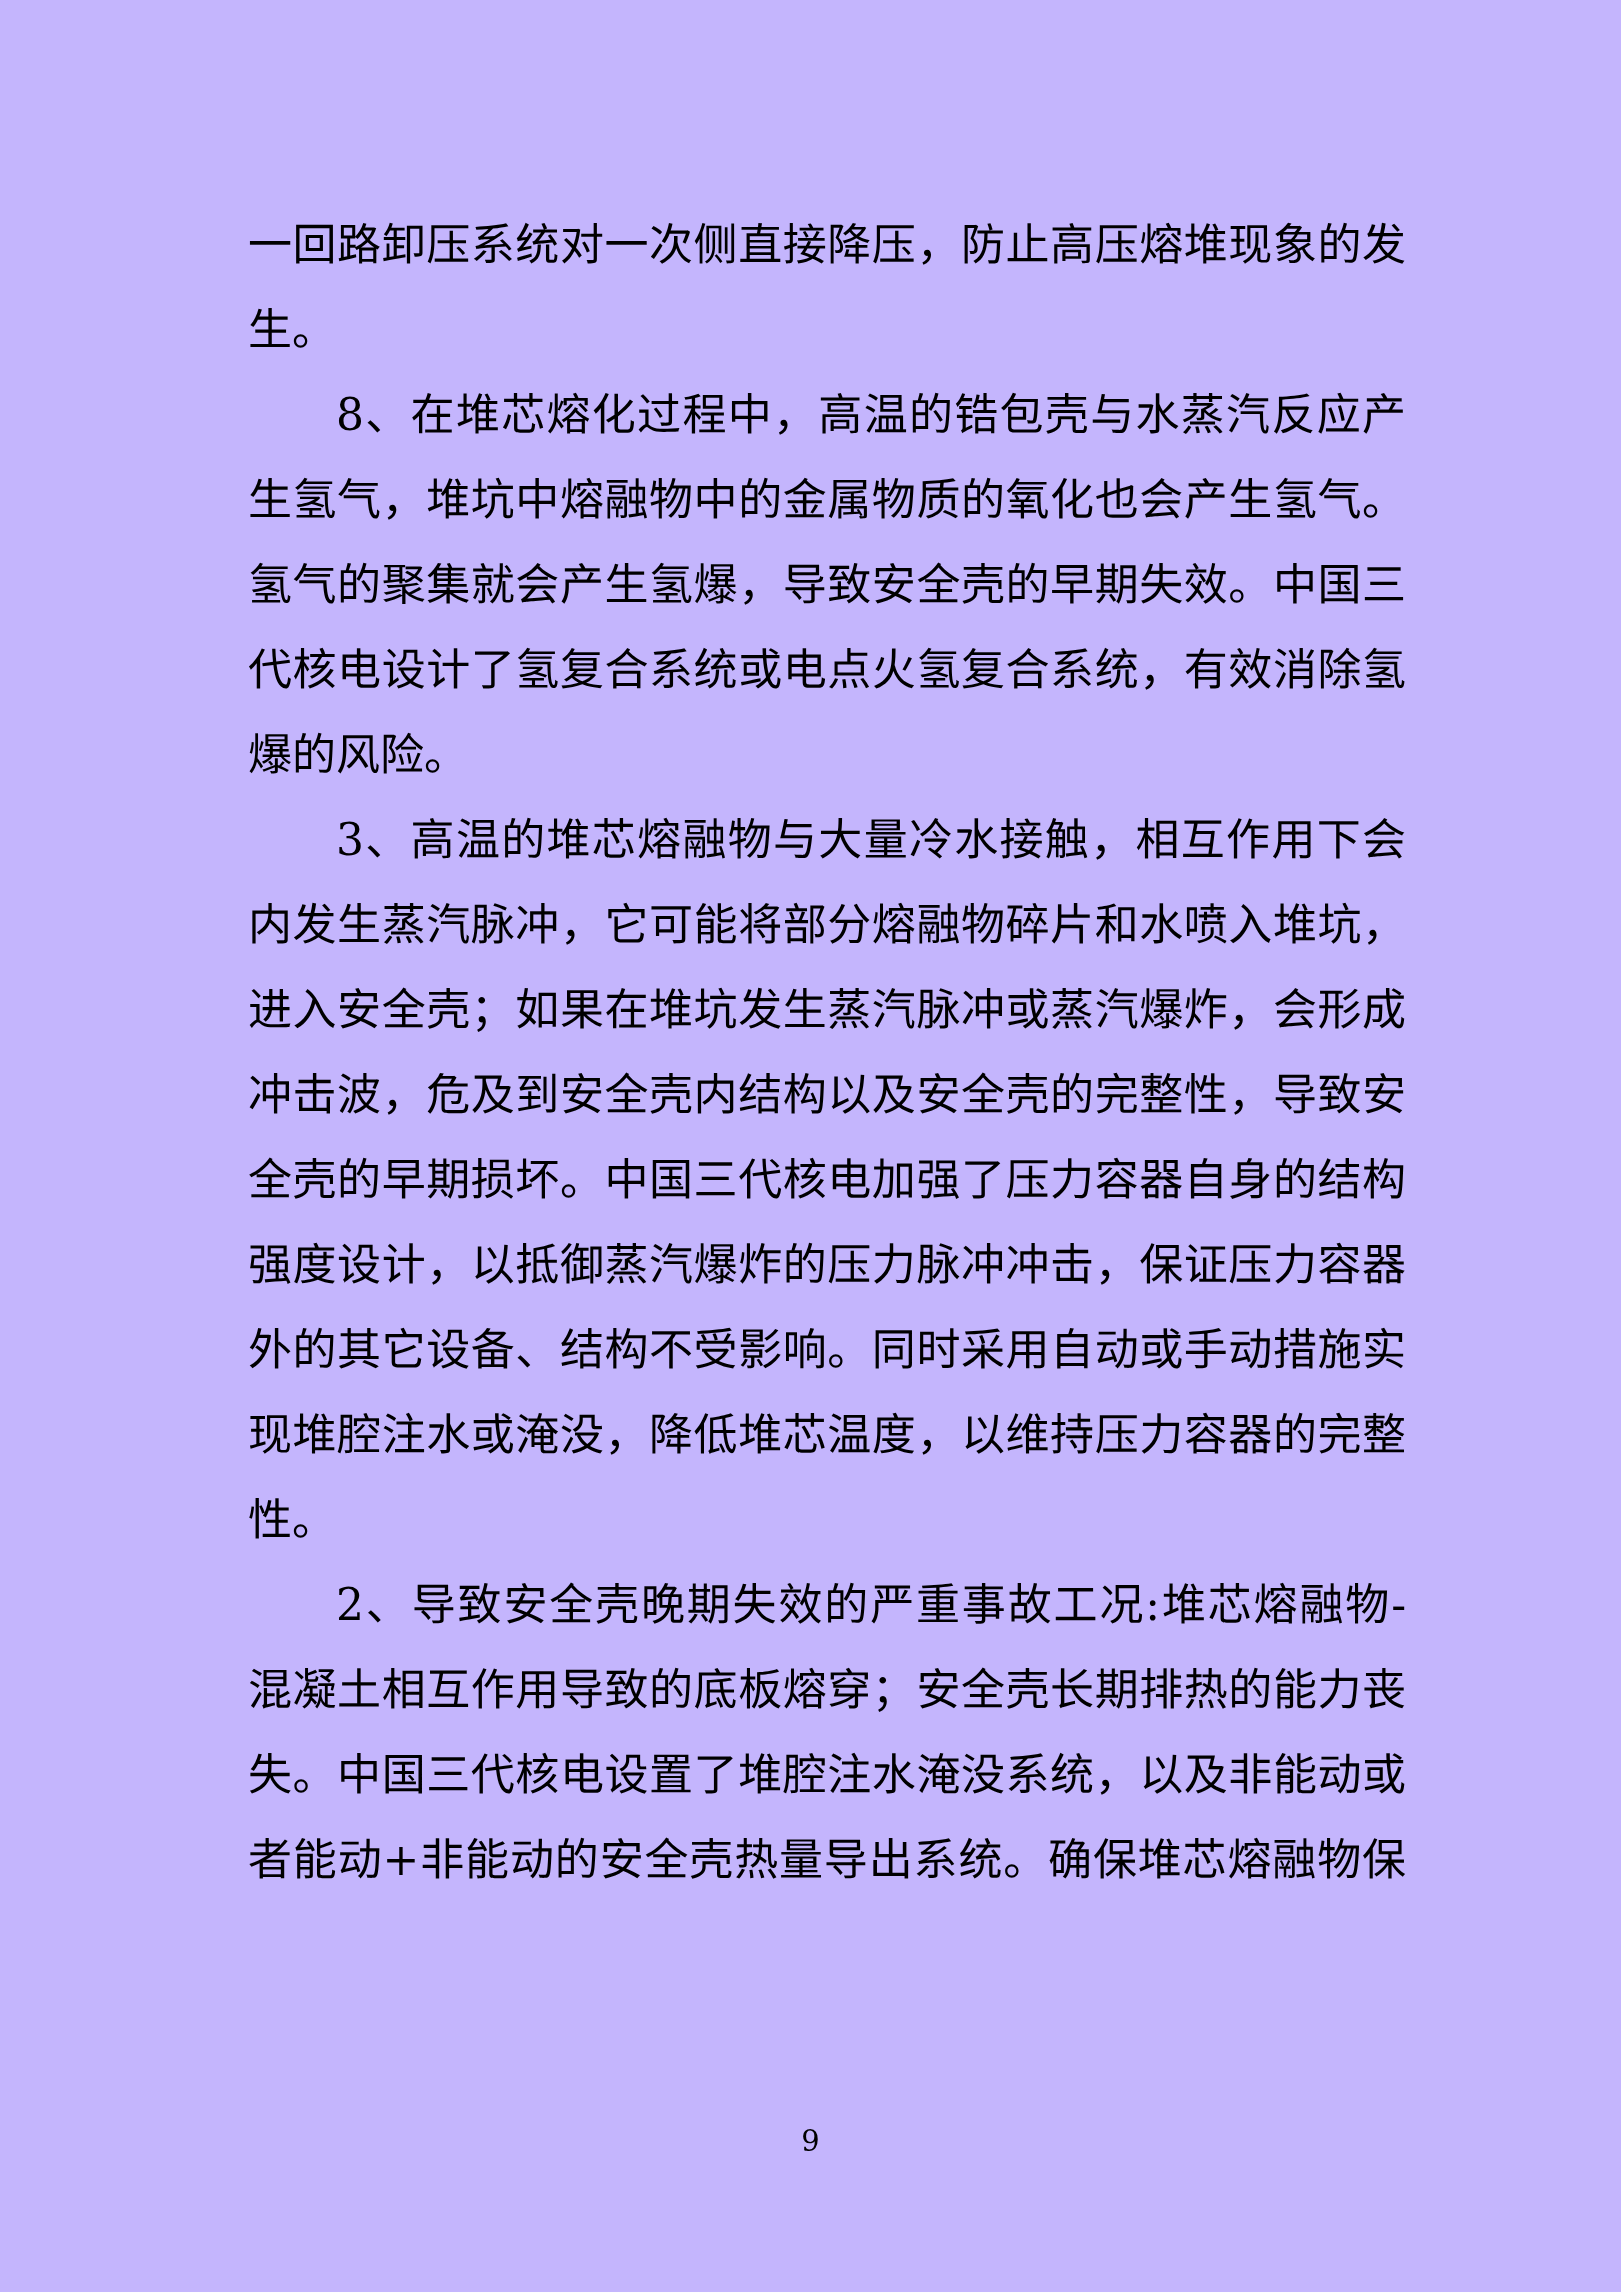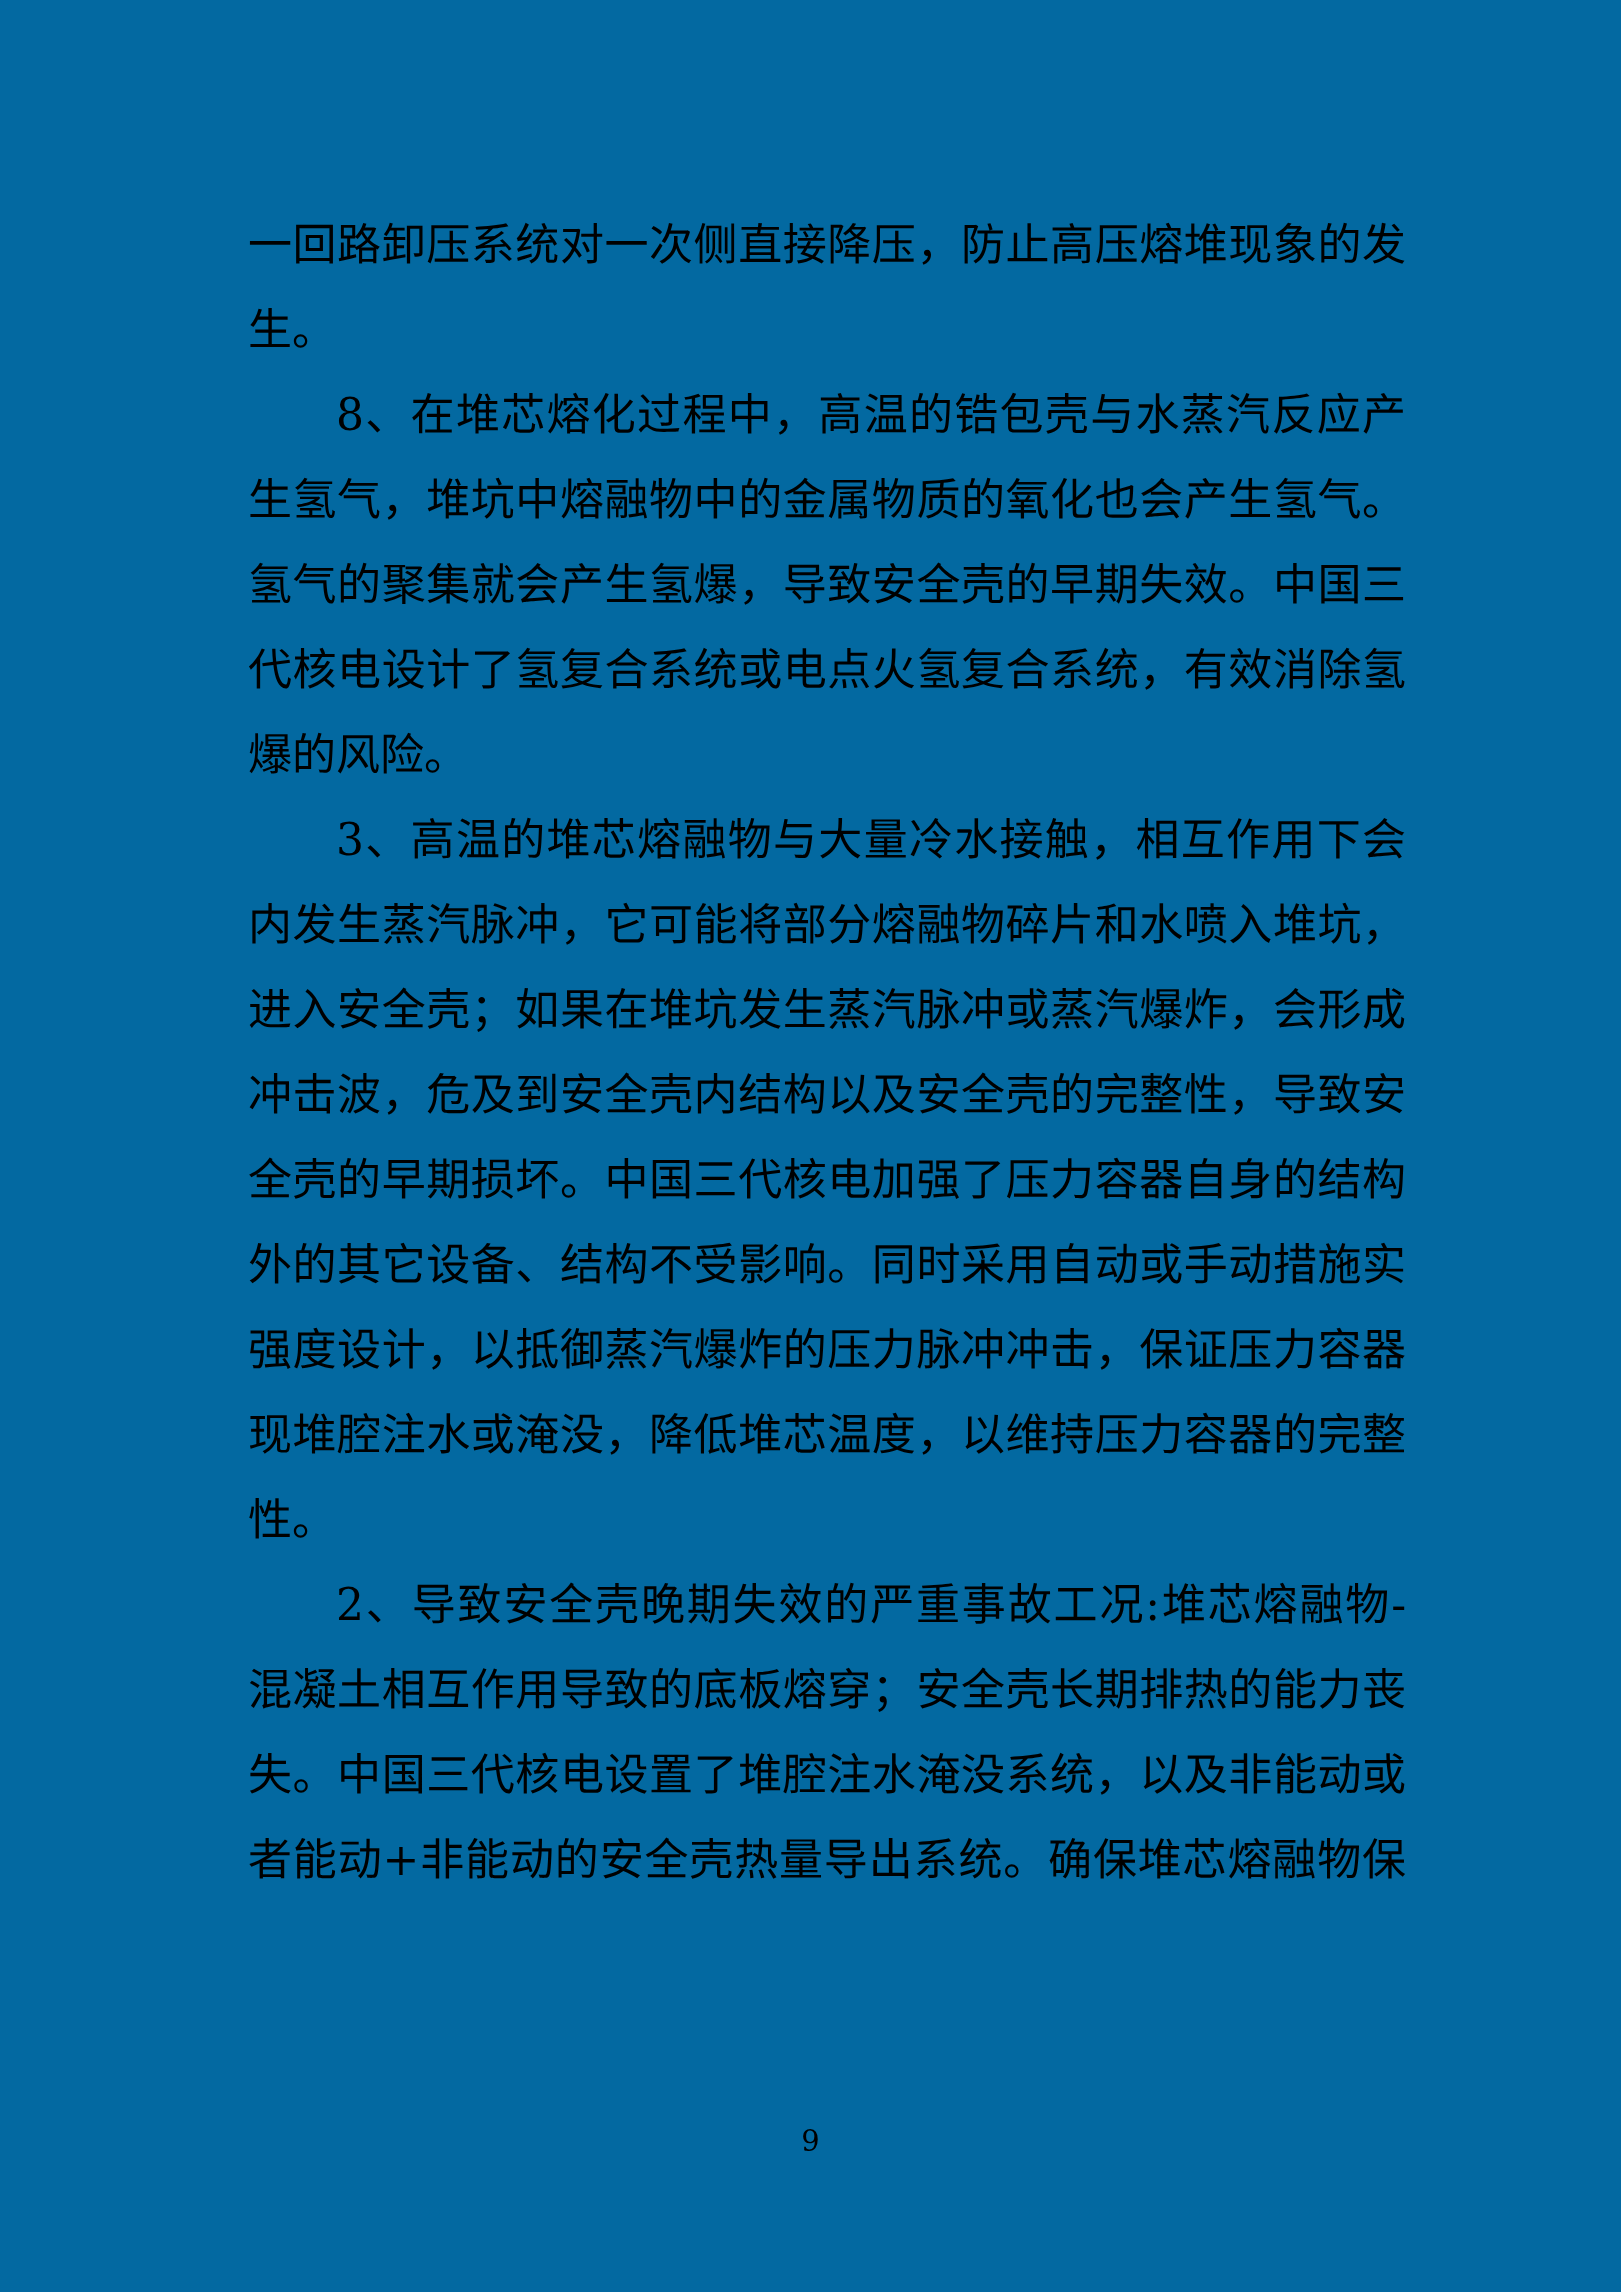--- a/index.html
+++ b/index.html
@@ -4,21 +4,21 @@
 <style>
   html, body {
     margin: 0;
     padding: 0;
     background: #ffffff;
   }
   .page {
     position: relative;
     width: 1621px;
     height: 2293px;
-    background: #0369a1;
+    background: #c4b5fd;
     overflow: hidden;
     color: #000000;
     font-family: "DejaVu Serif", "Liberation Serif", serif;
   }
   .text-block {
     position: absolute;
     left: 248px;
     top: 202px;
     width: 1158px;
   }
@@ -69,22 +69,22 @@
         <div class="line">氢气的聚集就会产生氢爆，导致安全壳的早期失效。中国三</div>
         <div class="line">代核电设计了氢复合系统或电点火氢复合系统，有效消除氢</div>
         <div class="line no-justify">爆的风险。</div>
       </div>
       <div class="paragraph">
         <div class="line indent">3、高温的堆芯熔融物与大量冷水接触，相互作用下会</div>
         <div class="line">内发生蒸汽脉冲，它可能将部分熔融物碎片和水喷入堆坑，</div>
         <div class="line">进入安全壳；如果在堆坑发生蒸汽脉冲或蒸汽爆炸，会形成</div>
         <div class="line">冲击波，危及到安全壳内结构以及安全壳的完整性，导致安</div>
         <div class="line">全壳的早期损坏。中国三代核电加强了压力容器自身的结构</div>
+        <div class="line">强度设计，以抵御蒸汽爆炸的压力脉冲冲击，保证压力容器</div>
         <div class="line">外的其它设备、结构不受影响。同时采用自动或手动措施实</div>
-        <div class="line">强度设计，以抵御蒸汽爆炸的压力脉冲冲击，保证压力容器</div>
         <div class="line">现堆腔注水或淹没，降低堆芯温度，以维持压力容器的完整</div>
         <div class="line no-justify">性。</div>
       </div>
       <div class="paragraph">
         <div class="line indent">2、导致安全壳晚期失效的严重事故工况:堆芯熔融物-</div>
         <div class="line">混凝土相互作用导致的底板熔穿；安全壳长期排热的能力丧</div>
         <div class="line">失。中国三代核电设置了堆腔注水淹没系统，以及非能动或</div>
         <div class="line">者能动+非能动的安全壳热量导出系统。确保堆芯熔融物保</div>
       </div>
     </div>

